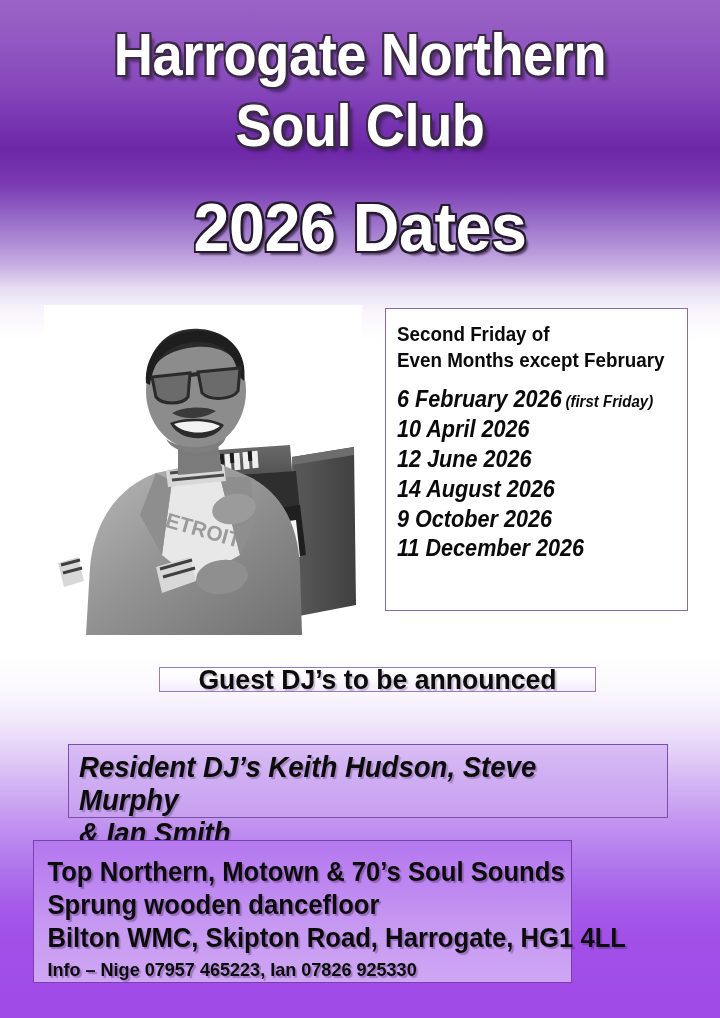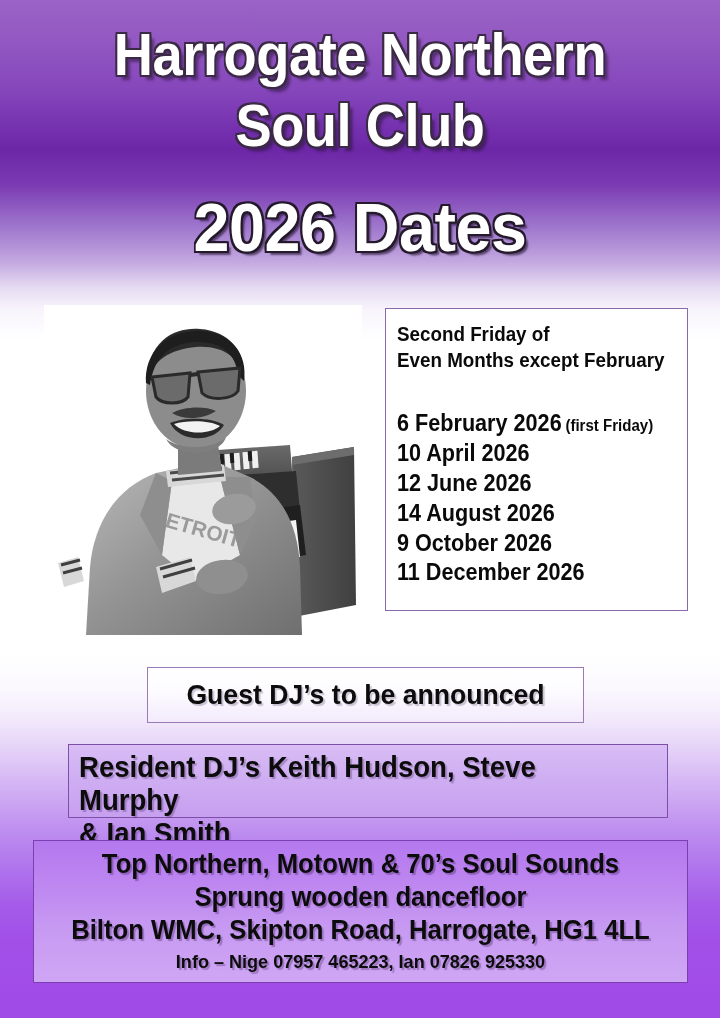--- a/index.html
+++ b/index.html
@@ -108,45 +108,46 @@
     font-family: "Liberation Sans Narrow", "Liberation Sans", sans-serif;
     font-weight: bold;
     font-size: 20px;
     color: #0a0a0a;
     line-height: 1.30;
     transform: scaleX(0.94);
     transform-origin: left center;
     white-space: nowrap;
   }
   #dates-list {
-    margin-top: 36px;
+    margin-top: 12px;
+    font-style: italic;
   }
   .date-row {
     font-family: "Liberation Sans Narrow", "Liberation Sans", sans-serif;
     font-weight: bold;
     font-size: 23px;
     color: #0a0a0a;
     line-height: 1.30;
     transform: scaleX(0.94);
     transform-origin: left center;
     white-space: nowrap;
   }
   .date-note {
     font-size: 16px;
     font-weight: bold;
     margin-left: 4px;
   }
 
   
   #guest-box {
     position: absolute;
-    left: 147px;
+    left: 159px;
     top: 667px;
     width: 437px;
-    height: 56px;
+    height: 25px;
     border: 1px solid #9b7ab8;
     box-sizing: border-box;
     background: linear-gradient(to bottom, #ffffff 0%, #fdfbff 45%, #f3eafb 100%);
     display: flex;
     align-items: center;
     justify-content: center;
   }
   #guest-box .txt {
     font-family: "Liberation Sans Narrow", "Liberation Sans", sans-serif;
     font-weight: bold;
@@ -161,44 +162,45 @@
   #resident-box {
     position: absolute;
     left: 68px;
     top: 744px;
     width: 600px;
     height: 74px;
     border: 1px solid #7d4fa8;
     box-sizing: border-box;
     background: linear-gradient(to bottom, #d9bdf5 0%, #cfaef2 45%, #c79ff0 100%);
     padding: 6px 0 0 10px;
+    font-style: italic;
   }
   #resident-box .txt {
     font-family: "Liberation Sans Narrow", "Liberation Sans", sans-serif;
     font-weight: bold;
     font-size: 29px;
     color: #0c0c0c;
     line-height: 1.13;
     transform: scaleX(0.95);
     transform-origin: left center;
     text-shadow: 2px 2px 1px rgba(70,45,95,0.32);
   }
 
   
   #venue-box {
     position: absolute;
     left: 33px;
     top: 840px;
-    width: 655px;
+    width: 539px;
     height: 143px;
     border: 1px solid #7b3fb0;
     box-sizing: border-box;
     background: linear-gradient(to bottom, #b478ee 0%, #bd86f0 30%, #c79af2 62%, #cfa6f4 100%);
-    text-align: center;
-    padding-top: 7px;
+    text-align: left;
+    padding-top: 15px;
   }
   .venue-line {
     font-family: "Liberation Sans Narrow", "Liberation Sans", sans-serif;
     font-weight: bold;
     color: #0c0c0c;
     line-height: 1.22;
     transform: scaleX(0.95);
     white-space: nowrap;
     text-shadow: 2px 2px 1px rgba(60,30,90,0.35);
   }

